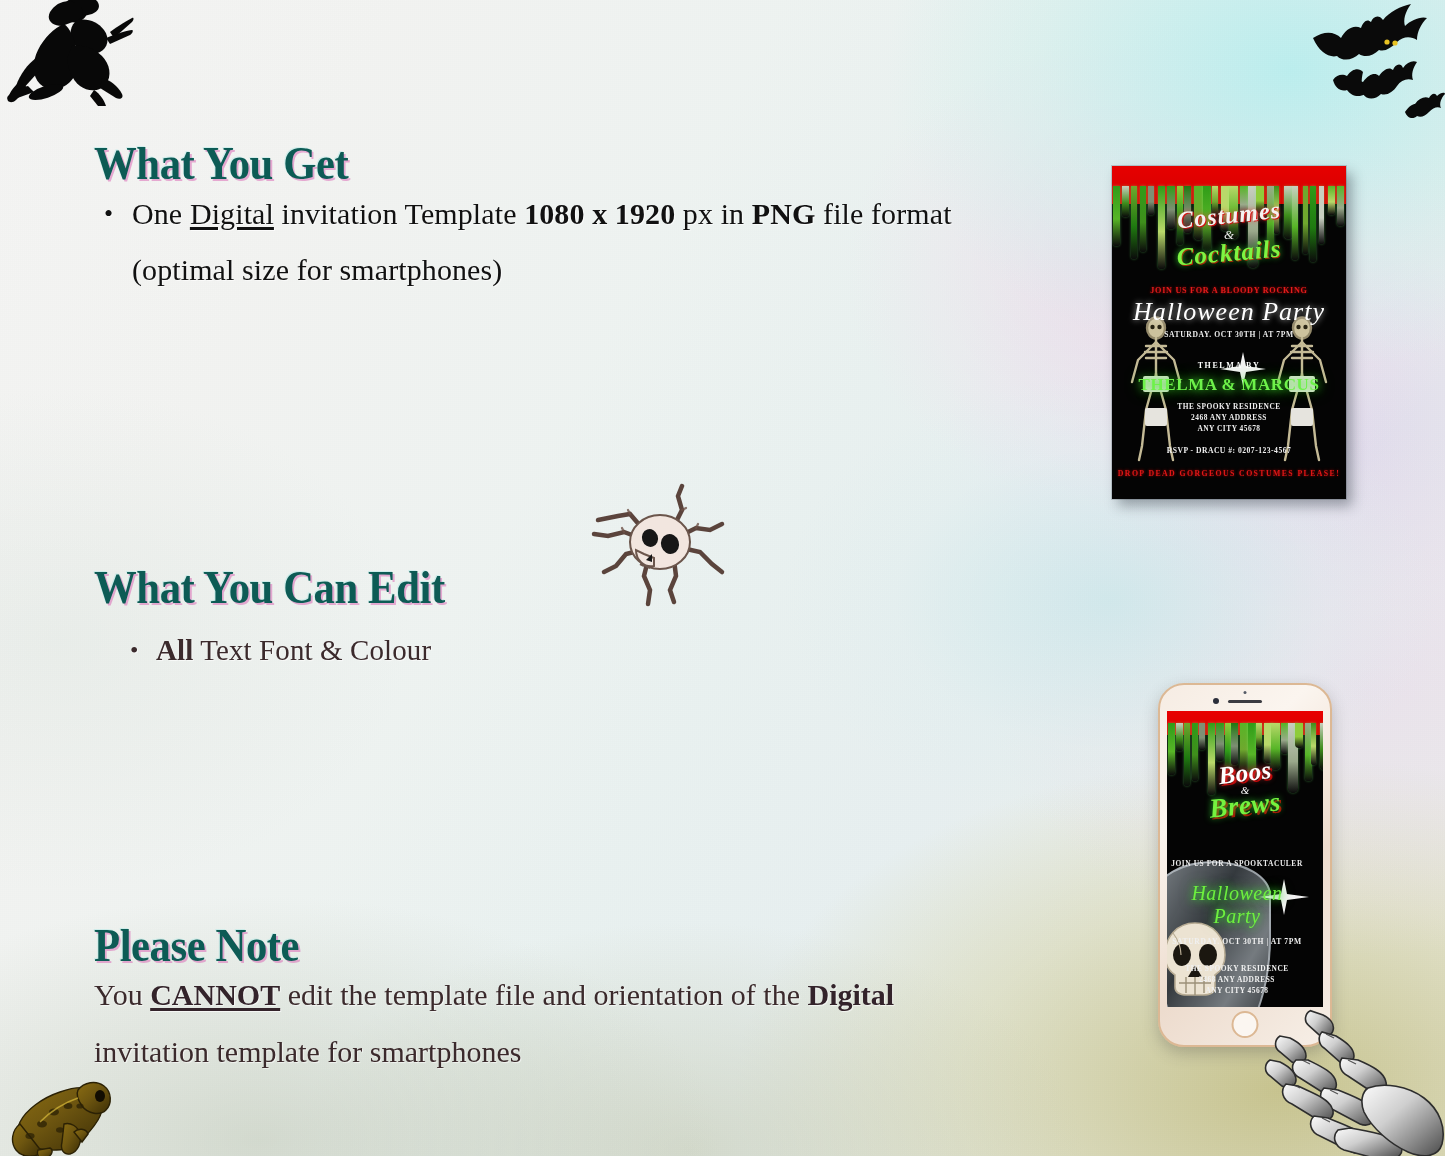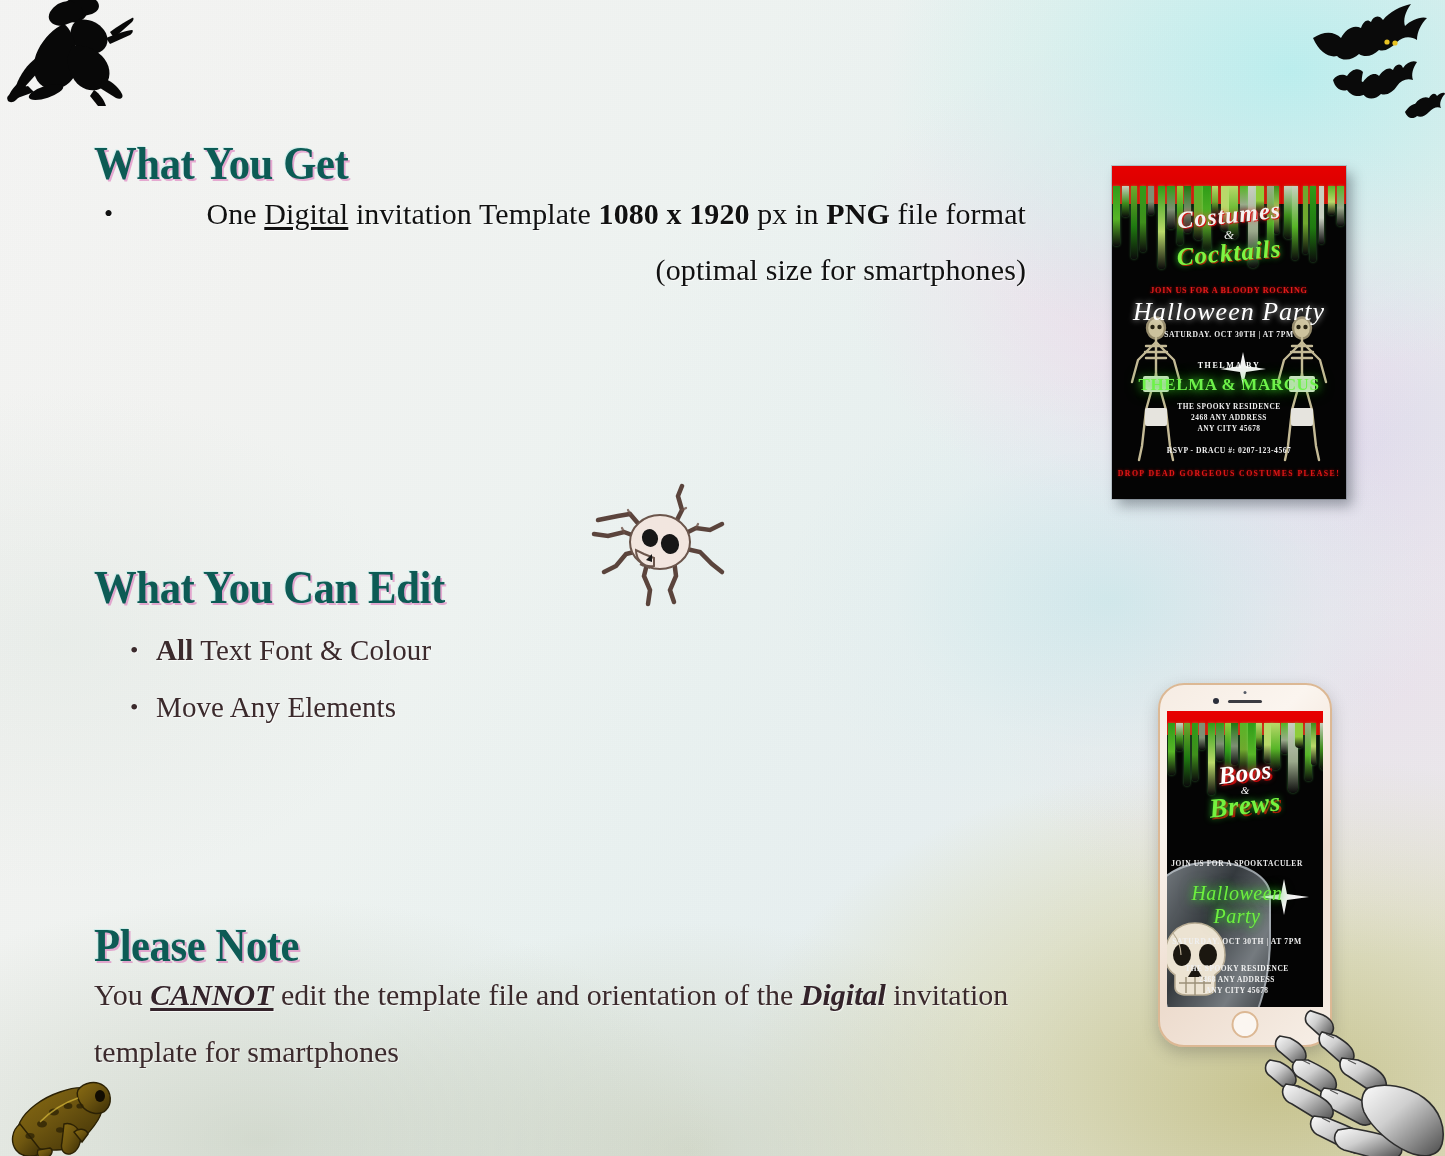--- a/index.html
+++ b/index.html
@@ -91,21 +91,21 @@
     text-shadow: 1px 1px 1px rgba(255,255,255,.7);
   }
   .bullet-list li::before {
     content: "•";
     position: absolute;
     left: 8px;
     top: 0;
     font-size: 26px;
     line-height: 56px;
   }
-  #list-what-you-get { left: 96px; top: 186px; width: 930px; text-align: right; }
+  #list-what-you-get { left: 96px; top: 186px; width: 930px; }
   #list-what-you-get li { color: #111; }
 
   #list-what-can-edit { left: 122px; top: 622px; width: 700px; }
   #list-what-can-edit li {
     color: #3b2a2c;
     font-size: 29px;
     line-height: 57px;
     padding-left: 34px;
   }
   #list-what-can-edit li::before { color: #3b2a2c; font-size: 24px; }
@@ -116,21 +116,21 @@
   #note-text {
     position: absolute;
     left: 94px;
     top: 966px;
     width: 920px;
     color: #3b2a2c;
     font-size: 30px;
     line-height: 57px;
     text-shadow: 1px 1px 1px rgba(255,255,255,.65);
   }
-  #note-text .b { color: #33232a; font-style: italic; }
+  #note-text .b { color: #33232a; }
 
   
   .deco { position: absolute; z-index: 4; }
   #witch   { left: 6px;  top: -6px;  width: 128px; height: 112px; }
   #bats    { right: 0;   top: 0;     width: 136px; height: 142px; }
   #spider  { left: 582px; top: 480px; width: 148px; height: 130px; }
   #frog    { left: 8px;  bottom: -4px; width: 126px; height: 88px; }
   #skeleton-hand { left: 1256px; top: 1002px; width: 190px; height: 156px; z-index: 9; }
 
   
@@ -628,21 +628,20 @@
     <h1 class="heading" id="h-what-you-get">What You Get</h1>
 
     <ul class="bullet-list" id="list-what-you-get">
         <li><span>One </span><span class="u">Digital</span><span> invitation Template </span><span class="b">1080 x 1920</span><span> px in </span><span class="b">PNG</span><span> file format (optimal size for smartphones)</span></li>
       </ul>
 
     <h1 class="heading" id="h-what-can-edit">What You Can Edit</h1>
 
     <ul class="bullet-list" id="list-what-can-edit">
         <li><span class="b">All</span><span> Text Font &amp; Colour</span></li>
-        <li><span>Move Any Elements</span></li>
       </ul>
 
     <h1 class="heading" id="h-please-note">Please Note</h1>
 
     <div id="note-text"><span>You </span><span class="b u">CANNOT</span><span> edit the template file and orientation of the </span><span class="b">Digital</span><span> invitation template for smartphones</span></div>
   </div>
 
 </div>
 
 </body></html>

